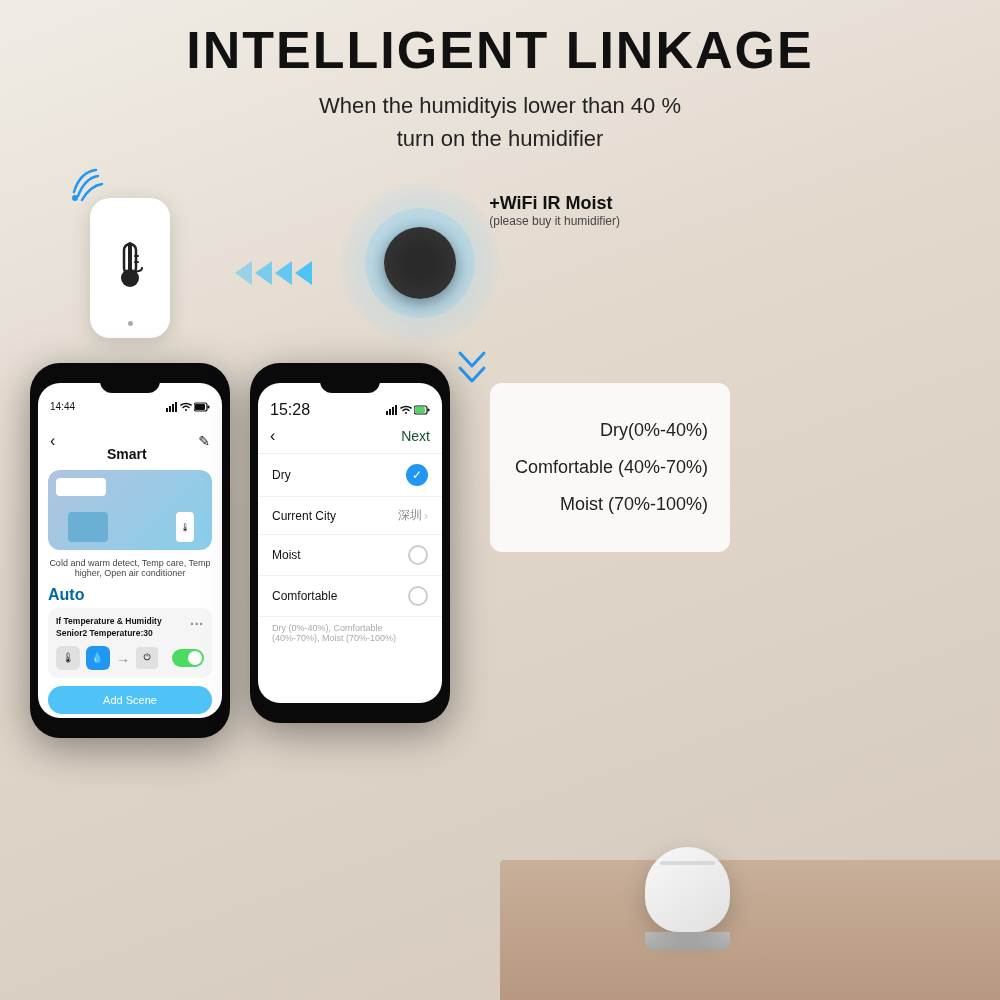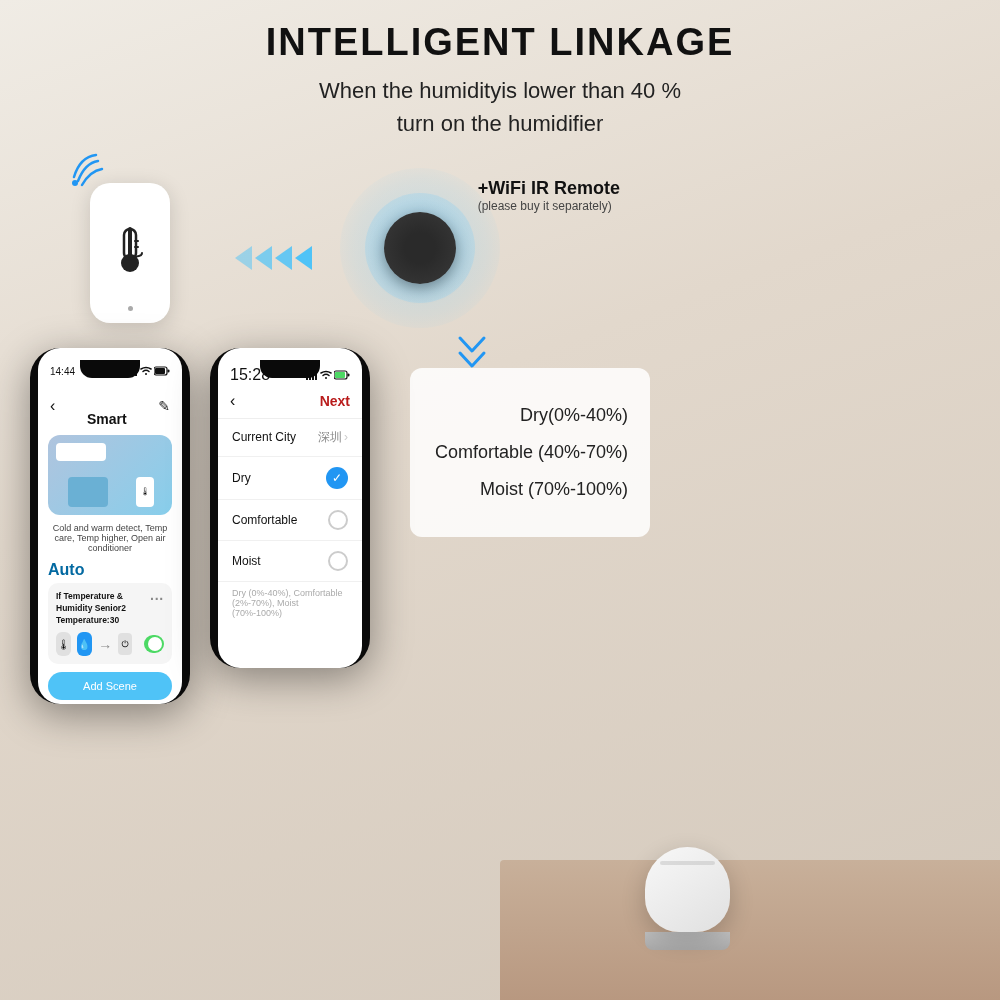--- a/index.html
+++ b/index.html
@@ -20,21 +20,21 @@
     }
 
     
     .header {
       position: relative;
       z-index: 10;
       text-align: center;
       padding: 22px 20px 8px;
     }
     .main-title {
-      font-size: 38px;
+      font-size: 52px;
       font-weight: 900;
       color: #111;
       letter-spacing: 2px;
       line-height: 1.1;
     }
     .subtitle {
       font-size: 22px;
       color: #222;
       margin-top: 10px;
       line-height: 1.5;
@@ -135,24 +135,24 @@
       white-space: nowrap;
     }
     .ir-sublabel {
       font-size: 12px;
       font-weight: 400;
       color: #444;
     }
 
     
     .phone {
-      width: 160px;
+      width: 200px;
       background: #0a0a0a;
       border-radius: 30px;
-      padding: 0 8px;
+      padding: 20px 8px;
       box-shadow: 0 10px 40px rgba(0,0,0,0.4);
       position: relative;
       flex-shrink: 0;
     }
     .phone-screen {
       background: white;
       border-radius: 22px;
       overflow: hidden;
       min-height: 320px;
     }
@@ -333,22 +333,22 @@
     }
     .p2-nav {
       display: flex;
       justify-content: space-between;
       align-items: center;
       padding: 4px 12px 8px;
       border-bottom: 1px solid #eee;
     }
     .p2-next {
       font-size: 14px;
-      color: #b91c1c;
-      font-weight: 700;
+      color: #14532d;
+      font-weight: 400;
     }
     .p2-row {
       display: flex;
       justify-content: space-between;
       align-items: center;
       padding: 10px 14px;
       border-bottom: 1px solid #f0f0f0;
     }
     .p2-label {
       font-size: 12px;
@@ -486,22 +486,22 @@
   </div>
 
   <div class="ir-remote-section">
     <div style="position:relative; display:inline-block;">
       <div class="ir-circle-outer">
         <div class="ir-circle-mid">
           <div class="ir-circle-inner"></div>
         </div>
       </div>
       <div class="ir-label">
-        <div>+WiFi IR Remote</div>
-        <div class="ir-sublabel">(please buy it separately)</div>
+        <div>+WiFi IR Moist</div>
+        <div class="ir-sublabel">(please buy it humidifier)</div>
       </div>
       
       <div style="position:absolute; bottom:-55px; right:10px; display:flex; flex-direction:column; gap:2px;">
         <svg width="35" height="50" viewBox="0 0 35 50">
           <polyline points="5,5 17,18 29,5" fill="none" stroke="#2196F3" stroke-width="3" stroke-linecap="round" stroke-linejoin="round"></polyline>
           <polyline points="5,20 17,33 29,20" fill="none" stroke="#2196F3" stroke-width="3" stroke-linecap="round" stroke-linejoin="round"></polyline>
         </svg>
       </div>
     </div>
   </div>
@@ -600,43 +600,43 @@
             </svg>
         </div>
       </div>
 
       <div class="p2-nav">
         <span class="back-arrow">‹</span>
         <span class="p2-next">Next</span>
       </div>
 
       <div class="p2-row">
+        <span class="p2-label">Dry</span>
+        <div class="p2-check">✓</div>
+      </div>
+
+      <div class="p2-row">
         <span class="p2-label">Current City</span>
         <div class="p2-value">
           <span>深圳</span>
           <span style="color:#ccc;">›</span>
         </div>
       </div>
 
       <div class="p2-row">
-        <span class="p2-label">Dry</span>
-        <div class="p2-check">✓</div>
+        <span class="p2-label">Moist</span>
+        <div class="p2-radio"></div>
       </div>
 
       <div class="p2-row">
         <span class="p2-label">Comfortable</span>
         <div class="p2-radio"></div>
       </div>
 
-      <div class="p2-row">
-        <span class="p2-label">Moist</span>
-        <div class="p2-radio"></div>
-      </div>
-
-      <div class="p2-hint">Dry (0%-40%), Comfortable (2%-70%), Moist (70%-100%)</div>
+      <div class="p2-hint">Dry (0%-40%), Comfortable (40%-70%), Moist (70%-100%)</div>
 
     </div>
   </div>
 
   <div style="margin-left:20px; margin-top:20px; background: rgba(255,255,255,0.85); border-radius:12px; padding:29px 22px; min-width:240px;">
     <div class="humidity-item">Dry(0%-40%)</div>
     <div class="humidity-item">Comfortable (40%-70%)</div>
     <div class="humidity-item">Moist (70%-100%)</div>
   </div>
 

